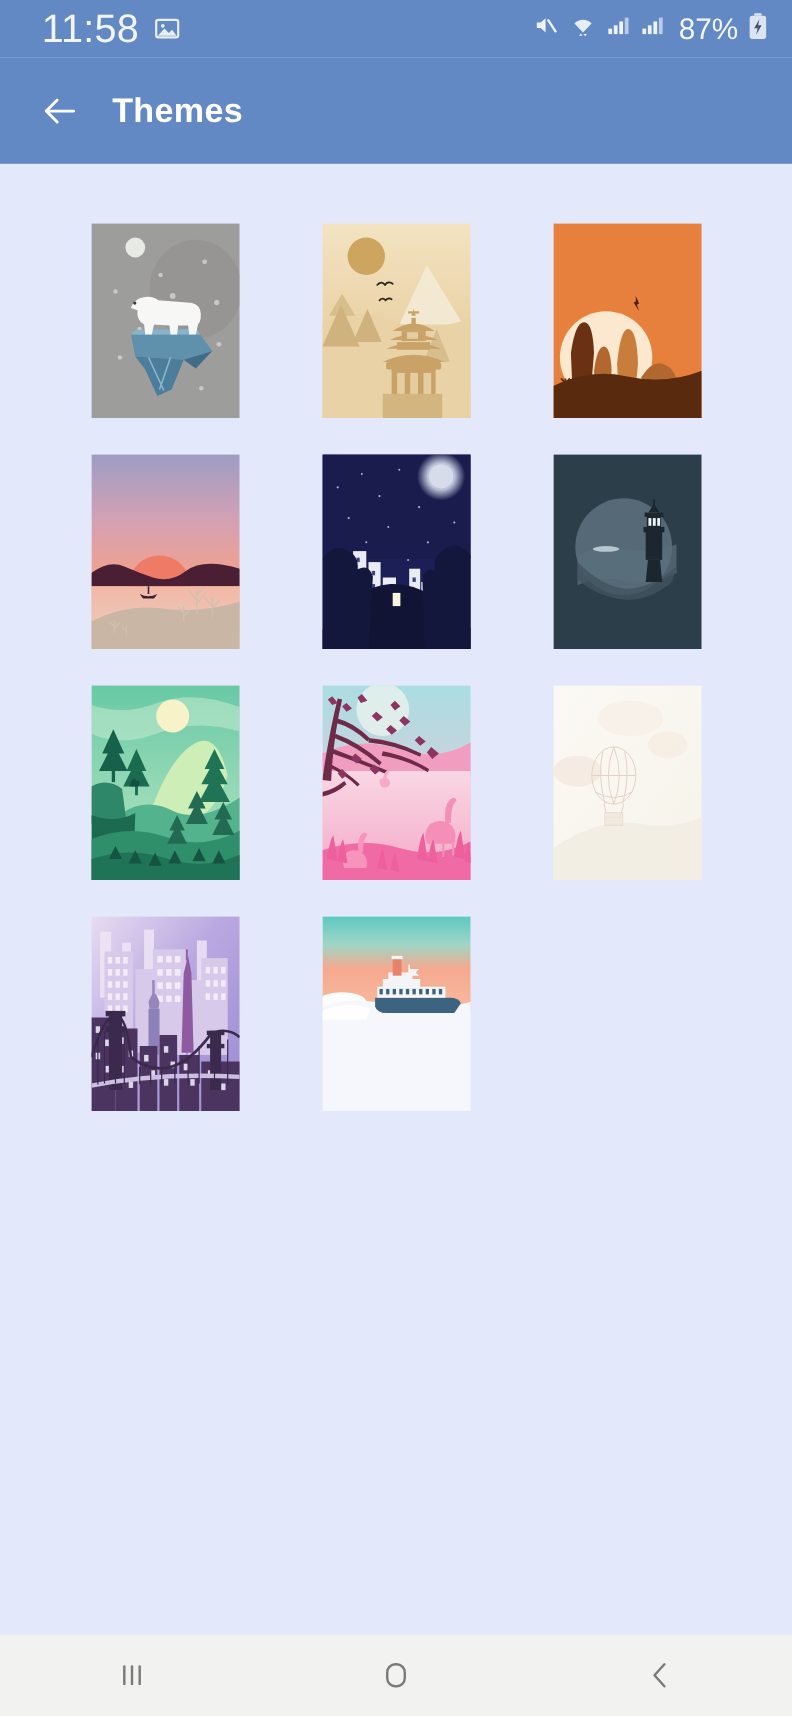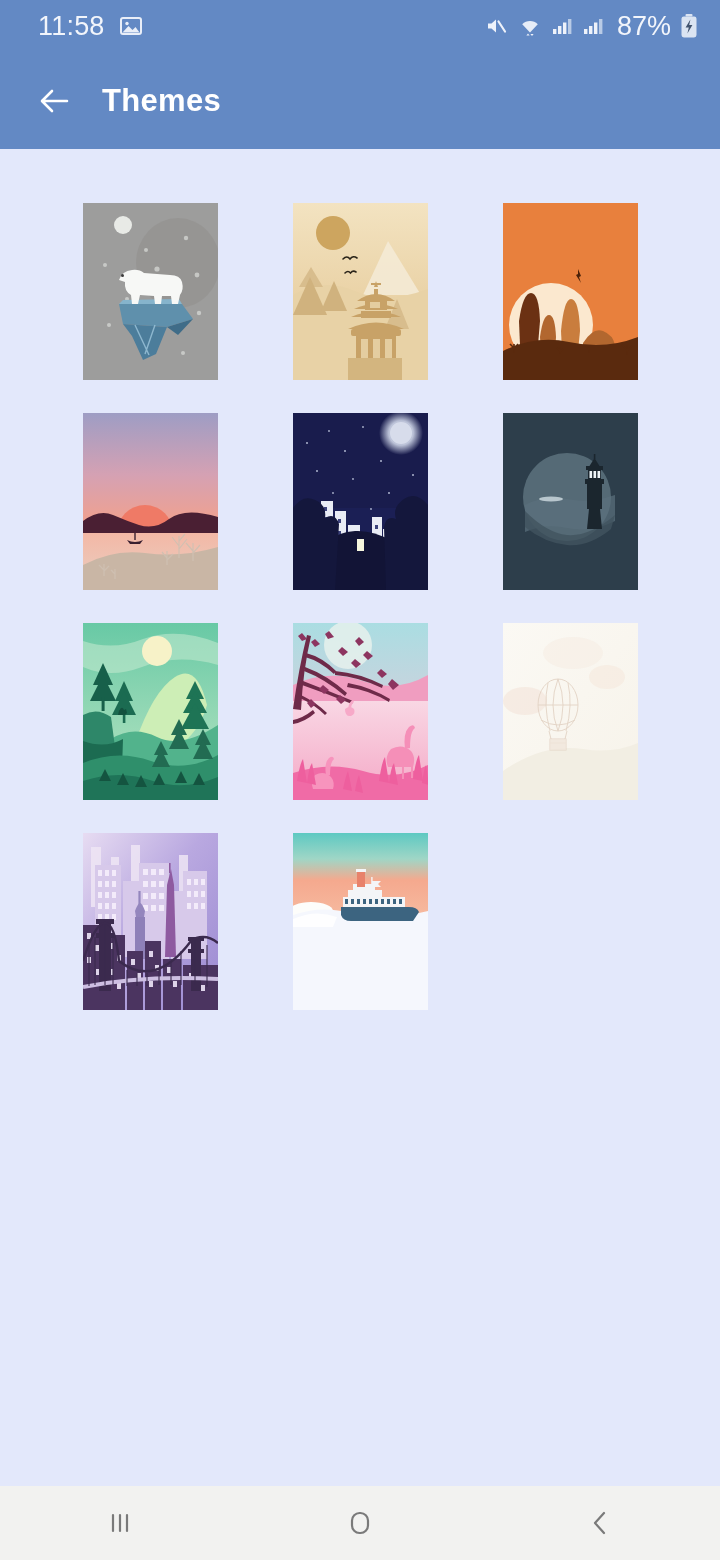--- a/index.html
+++ b/index.html
@@ -12,22 +12,22 @@
   }
 
   
   .statusbar{
     height:52px;background:#6389c4;
     display:flex;align-items:center;
     padding:0 22px 0 38px;box-sizing:border-box;
     color:#ffffff;
   }
   .sb-left{display:flex;align-items:center;gap:14px;flex:1;}
-  .sb-time{font-size:27px;letter-spacing:.2px;color:#f2f5fb;}
-  .sb-right{display:flex;align-items:center;gap:9px;}
+  .sb-time{font-size:36px;letter-spacing:.2px;color:#f2f5fb;}
+  .sb-right{display:flex;gap:9px;}
   .sb-batt-text{font-size:27px;color:#f2f5fb;margin-left:3px;}
   .ic{display:block;}
 
   
   .appbar{
     height:97px;background:#6389c4;
     display:flex;align-items:center;
     padding-left:30px;box-sizing:border-box;
     gap:24px;
   }

